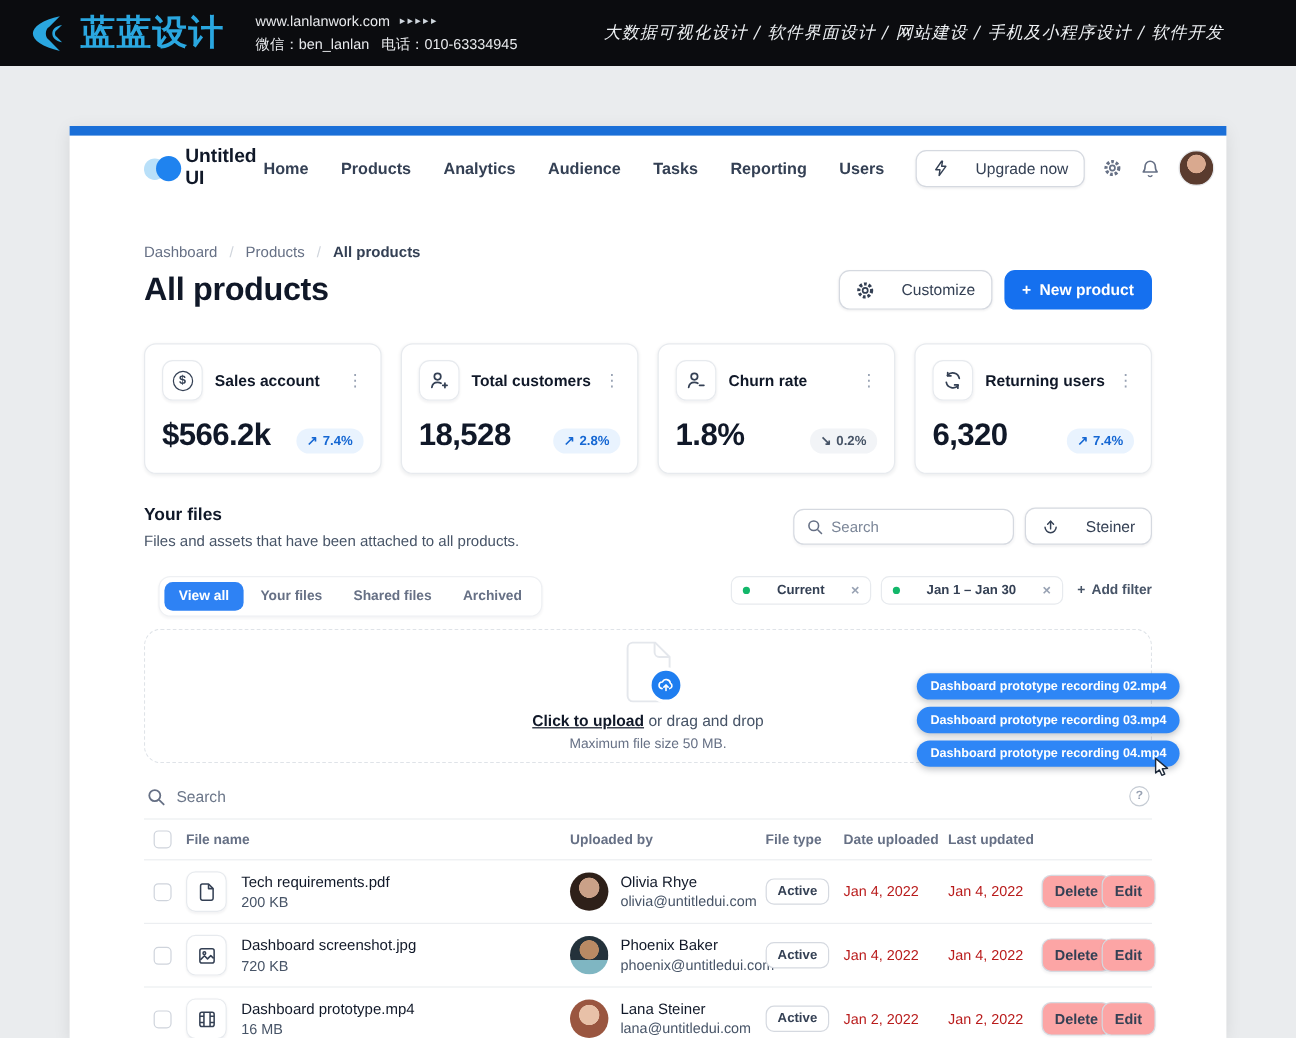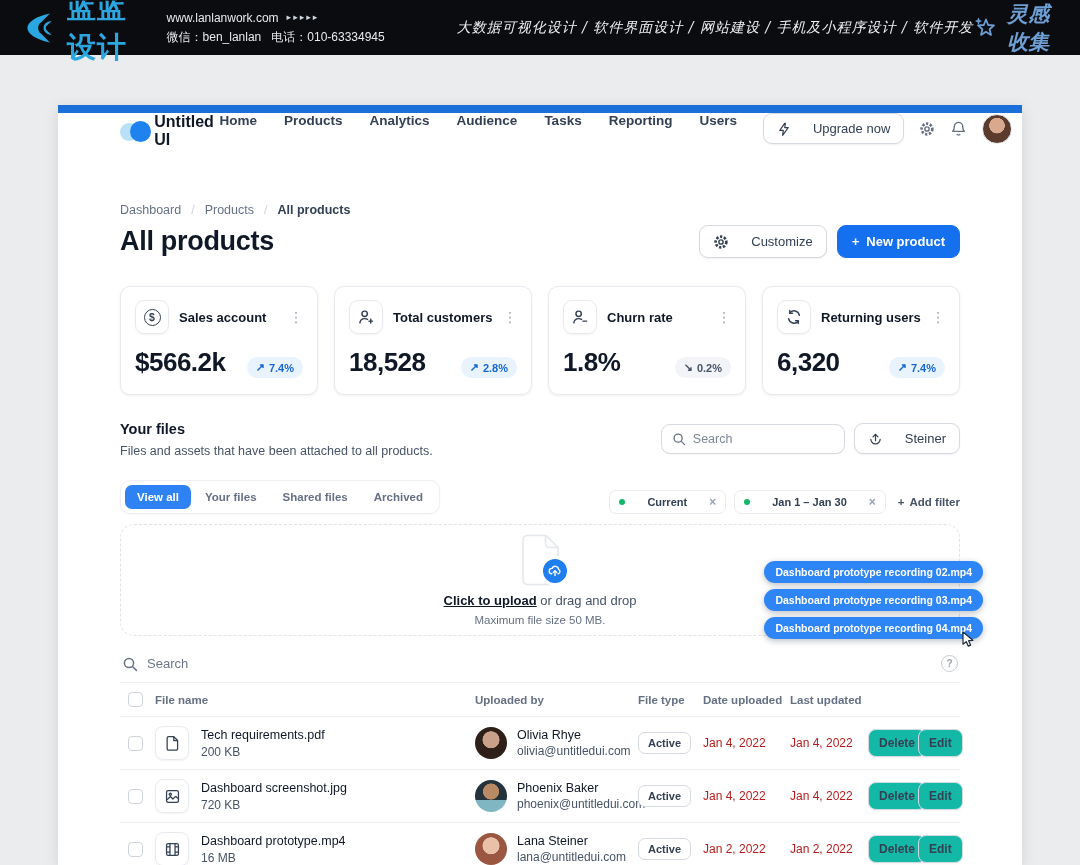--- a/index.html
+++ b/index.html
@@ -16,21 +16,21 @@
   .b-arrows { font-size:9px; color:#cfd6dd; letter-spacing:2px; }
   .b-services { margin-left:72px; font-size:14px; color:#eef1f4; font-style:italic; font-family:"DejaVu Serif", serif; letter-spacing:1px; white-space:nowrap; }
   .b-collect { margin-left:auto; display:flex; align-items:center; gap:8px; color:#6d9fd4; font-size:21px; font-weight:bold; font-style:italic; font-family:"DejaVu Serif", serif; }
 
   
   .stage { position:relative; height:810px; }
   .appcard { position:absolute; left:58px; right:58px; top:50px; bottom:0; background:#fff; border-top:8px solid #1a6fd8; box-shadow:0 3px 14px rgba(0,0,0,.10); }
   .content { padding:0 62px; }
 
   
-  .topnav { display:flex; align-items:flex-start; height:54px; }
+  .topnav { display:flex; align-items:center; height:54px; }
   .brand { display:flex; align-items:center; gap:9px; font-size:16px; font-weight:bold; color:#101828; }
   .mark { position:relative; width:31px; height:21px; }
   .mark .c1 { position:absolute; left:0; top:2px; width:18px; height:18px; border-radius:50%; background:#b9e0f9; }
   .mark .c2 { position:absolute; left:10px; top:0; width:21px; height:21px; border-radius:50%; background:#1f83ef; }
   .navlinks { margin-left:auto; display:flex; gap:27px; }
   .navlink { font-size:13.5px; font-weight:bold; color:#344054; cursor:pointer; white-space:nowrap; }
   .nav-right { margin-left:26px; display:flex; align-items:center; gap:15px; }
   .btn { display:inline-flex; align-items:center; gap:22px; background:#fff; border:1px solid #d5d9e0; border-radius:9px; padding:7px 13px; font-size:13px; font-weight:normal; color:#344054; box-shadow:0 1px 2px rgba(16,24,40,.06); cursor:pointer; white-space:nowrap; }
   .iconbtn { color:#667085; cursor:pointer; display:flex; }
   .gear { width:16px; height:16px; }
@@ -62,21 +62,21 @@
   
   .filesrow { margin-top:26px; display:flex; align-items:flex-start; }
   .fh-title { font-size:14.5px; font-weight:bold; color:#101828; }
   .fh-desc { margin-top:7px; font-size:12.5px; color:#475467; }
   .filesrow-right { margin-left:auto; display:flex; gap:9px; align-items:center; margin-top:2px; }
   .searchbox { width:184px; height:30px; border:1px solid #d5d9e0; border-radius:9px; display:flex; align-items:center; gap:7px; padding:0 10px; background:#fff; box-shadow:0 1px 2px rgba(16,24,40,.04); }
   .searchbox input { border:none; outline:none; width:100%; font-size:12.5px; color:#475467; font-family:inherit; background:transparent; }
   .searchbox input::placeholder { color:#7b8698; }
 
   
-  .tabsrow { margin-top:22px; display:flex; align-items:flex-end; }
+  .tabsrow { margin-top:22px; display:flex; align-items:flex-start;margin-left:12px; }
   .tabgroup { display:flex; align-items:center; border:1px solid #eef0f3; border-radius:10px; padding:4px; gap:2px; background:#fff; box-shadow:0 1px 2px rgba(16,24,40,.04); }
   .tab { padding:6px 12px; font-size:11.5px; font-weight:bold; color:#667085; border-radius:7px; cursor:pointer; white-space:nowrap; }
   .tab.active { background:#2e82f4; color:#fff; }
   .filterbar { margin-left:auto; display:flex; align-items:center; gap:8px; }
   .chip { display:flex; align-items:center; gap:22px; border:1px solid #e7eaee; border-radius:7px; padding:5px 9px; font-size:11px; font-weight:bold; color:#344054; background:#fff; cursor:pointer; }
   .gdot { width:6px; height:6px; border-radius:50%; background:#12b76a; }
   .chip .x { color:#98a2b3; font-size:12px; line-height:1; }
   .addfilter { display:flex; align-items:center; gap:5px; font-size:11.5px; font-weight:bold; color:#475467; cursor:pointer; margin-left:4px; }
 
   
@@ -107,21 +107,21 @@
   .fsize { font-size:12px; color:#475467; margin-top:3px; }
   .ucell { display:flex; align-items:center; gap:10px; }
   .uav { width:32px; height:32px; border-radius:50%; flex:none; }
   .av0 { background:radial-gradient(circle at 50% 40%, #caa188 33%, #2e2019 35%); }
   .av1 { background:radial-gradient(circle at 50% 36%, #b98a64 30%, rgba(0,0,0,0) 32%), linear-gradient(#24323b 62%, #7fb6c2 62%); }
   .av2 { background:radial-gradient(circle at 50% 40%, #e8c1a8 33%, #9a5640 35%); }
   .uname { font-size:12.5px; color:#101828; }
   .uemail { font-size:12px; color:#475467; margin-top:2px; }
   .status { display:inline-block; border:1px solid #d5d9e0; border-radius:7px; padding:4px 9px; font-size:11px; font-weight:bold; color:#344054; background:#fff; }
   .dateval { font-size:12px; color:#b91c1c; }
-  .act { border:1px solid #d5d9e0; border-radius:8px; padding:6px 10px; font-size:12px; font-weight:bold; color:#344054; background:#14b8a6; cursor:pointer; box-shadow:0 1px 2px rgba(16,24,40,.05); justify-self:start; }
+  .act { border:1px solid #d5d9e0; border-radius:8px; padding:6px 10px; font-size:12px; font-weight:bold; color:#344054; background:#fca5a5; cursor:pointer; box-shadow:0 1px 2px rgba(16,24,40,.05); justify-self:start; }
 </style>
 </head>
 <body>
 
 <div class="banner">
   <div class="b-logo">
     <span>
       <svg width="36" height="36" viewBox="0 0 40 40">
           <path d="M31 4 C15 7 6 14 6 20 c0 6 9 13 25 16 l-10 -10 c-4 -2 -4 -10 0 -12 z" fill="#2aa7e0"></path>
           <path d="M33 12 c-6 1 -9 4 -9 8 s3 7 9 8 l-5 -5 c-2 -1 -2 -5 0 -6 z" fill="#2aa7e0"></path>
@@ -133,29 +133,20 @@
     <div class="b-site-row">
       <span>www.lanlanwork.com</span>
       <span class="b-arrows">▸▸▸▸▸</span>
     </div>
     <div>
       <span>微信：ben_lanlan</span>&nbsp;&nbsp;
       <span>电话：010-63334945</span>
     </div>
   </div>
   <div class="b-services">大数据可视化设计 / 软件界面设计 / 网站建设 / 手机及小程序设计 / 软件开发</div>
-  <div class="b-collect">
-    <span>
-      <svg width="26" height="26" viewBox="0 0 26 26" fill="none" stroke="#6d9fd4" stroke-width="1.8" stroke-linejoin="round">
-          <path d="M13 4.5 15.2 10l5.8.4-4.4 3.8 1.4 5.7-5-3.1-5 3.1 1.4-5.7L5 10.4 10.8 10z"></path>
-          <path d="M5.5 3.5 6 5.5 8 6 6 6.6 5.5 8.6 5 6.6 3 6l2-.5z" stroke-width="1.2"></path>
-        </svg>
-    </span>
-    <span>灵感收集</span>
-  </div>
 </div>
 
 <div class="stage">
   <div class="appcard">
     <div class="content">
 
       <div class="topnav">
         <div class="brand">
           <span class="mark">
               <span class="c1"></span>

